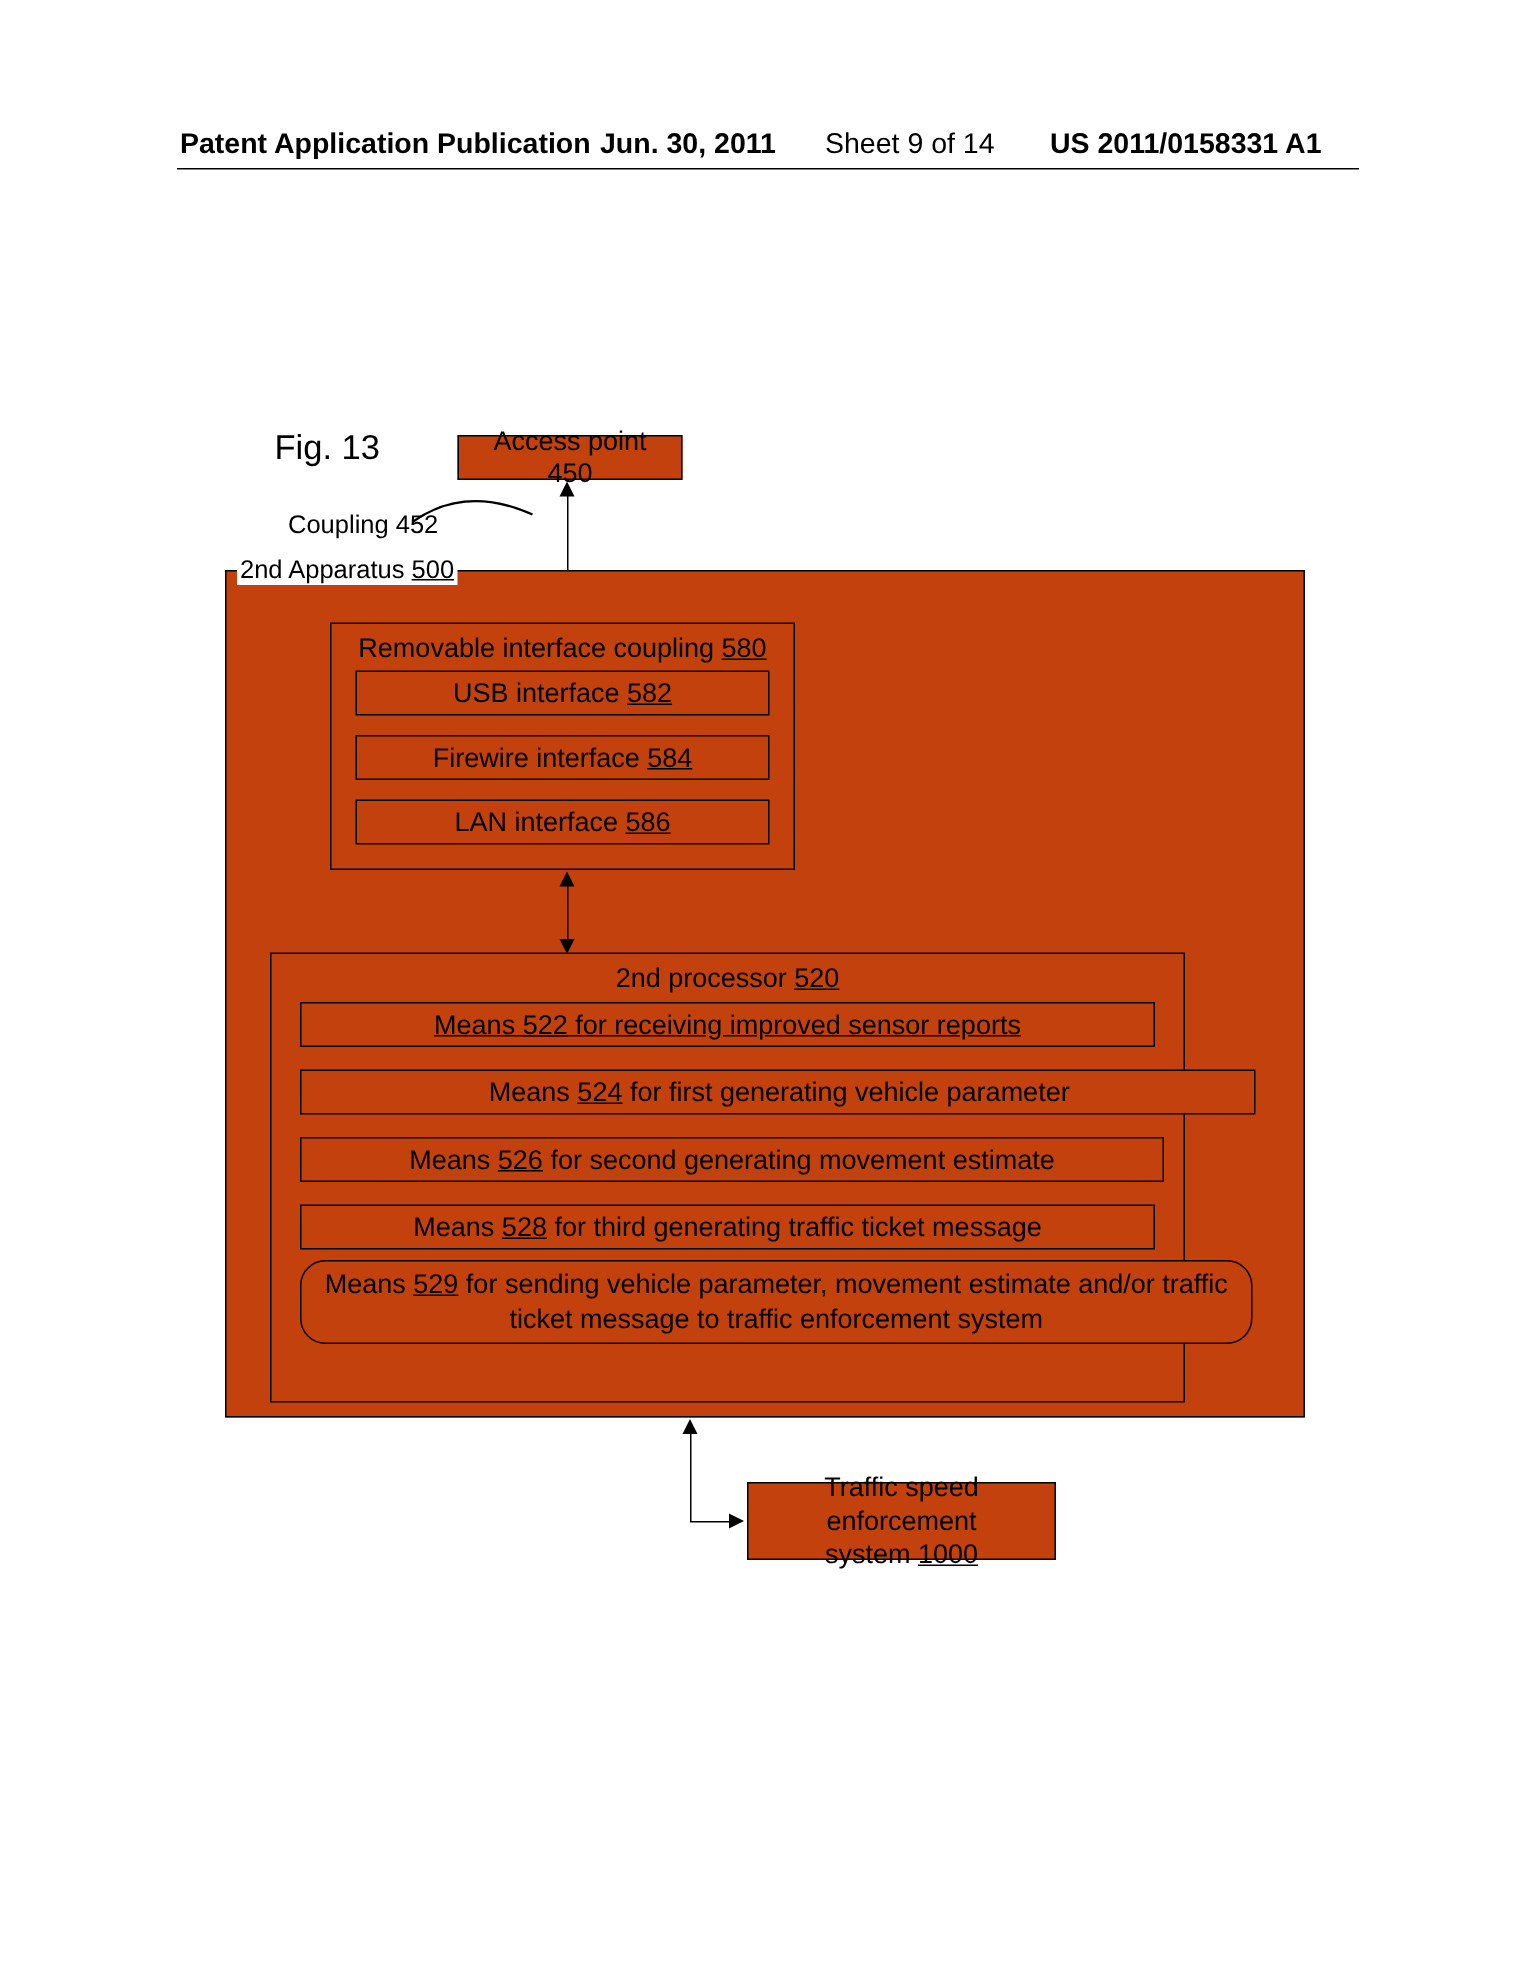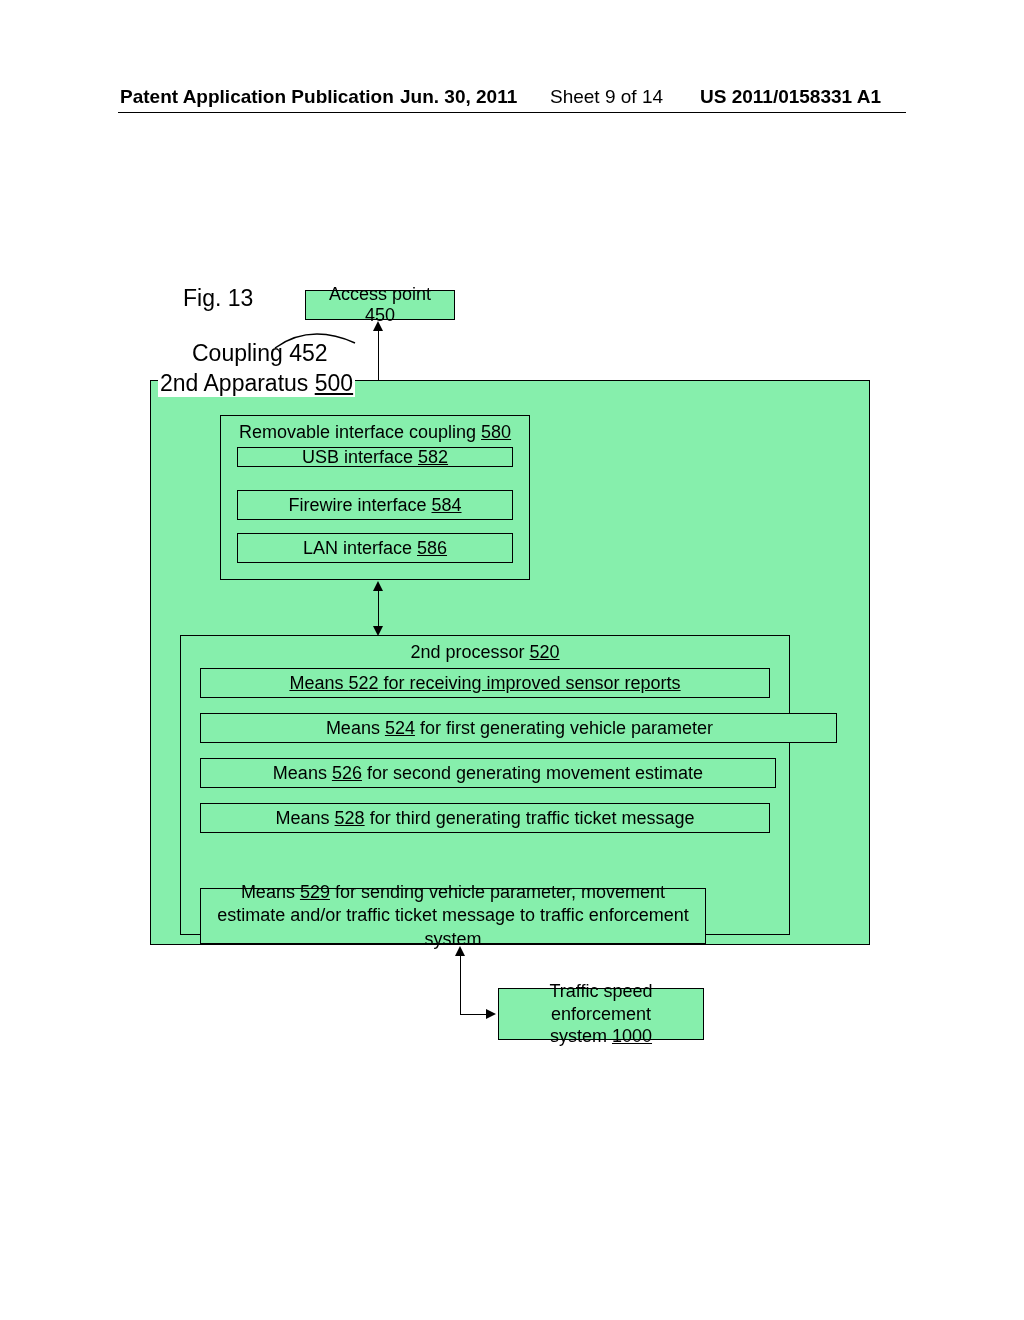--- a/index.html
+++ b/index.html
@@ -40,32 +40,32 @@
     position: absolute;
     left: 155px;
     top: 285px;
     font-size: 23px;
     margin-left: 28px;
   }
 
   .box {
     position: absolute;
     border: 1.5px solid #000;
-    background: #86efac;
+    background: #c2410c;
     text-align: center;
     font-size: 18px;
     display: flex;
     align-items: center;
     justify-content: center;
     padding: 0 10px;
     box-sizing: border-box;
   }
   .label-free {
     position: absolute;
-    font-size: 23px;
+    font-size: 17px;
     background: #fff;
     padding: 0 2px;
   }
   .u { text-decoration: underline; }
 
   
   .arrow-line-v {
     position: absolute;
     width: 0;
     border-left: 1.5px solid #000;
@@ -130,21 +130,21 @@
   </div>
   <div class="label-free" style="left:158px; top:370px;">
     <span>2nd Apparatus </span><span class="u">500</span>
   </div>
 
   <div class="box" style="left:220px; top:415px; width:310px; height:165px; align-items:flex-start; padding-top:6px;">
     <span>
       <span>Removable interface coupling </span><span class="u">580</span>
     </span>
   </div>
-  <div class="box" style="left:237px; top:447px; width:276px; height:20px;">
+  <div class="box" style="left:237px; top:447px; width:276px; height:30px;">
     <span>
       <span>USB interface </span><span class="u">582</span>
     </span>
   </div>
   <div class="box" style="left:237px; top:490px; width:276px; height:30px;">
     <span>
       <span>Firewire interface </span><span class="u">584</span>
     </span>
   </div>
   <div class="box" style="left:237px; top:533px; width:276px; height:30px;">
@@ -176,21 +176,21 @@
   <div class="box" style="left:200px; top:758px; width:576px; height:30px;">
     <span>
       <span>Means </span><span class="u">526</span><span> for second generating movement estimate</span>
     </span>
   </div>
   <div class="box" style="left:200px; top:803px; width:570px; height:30px;">
     <span>
       <span>Means </span><span class="u">528</span><span> for third generating traffic ticket message</span>
     </span>
   </div>
-  <div class="box" style="left:200px; top:888px; width:506px; height:56px; line-height:1.3;">
+  <div class="box" style="left:200px; top:840px; width:635px; height:56px; line-height:1.3;border-radius:17px;">
     <span>
       <span>Means </span><span class="u">529</span><span> for sending vehicle parameter, movement estimate and/or traffic ticket message to traffic enforcement system</span>
     </span>
   </div>
 
   <div class="arrow-head-up" style="left:455px; top:946px;"></div>
   <div class="arrow-line-v" style="left:460px; top:954px; height:60px;"></div>
 
   <div class="arrow-line-h" style="left:460px; top:1014px; width:28px;"></div>
   <div class="arrow-head-right" style="left:486px; top:1009px;"></div>

